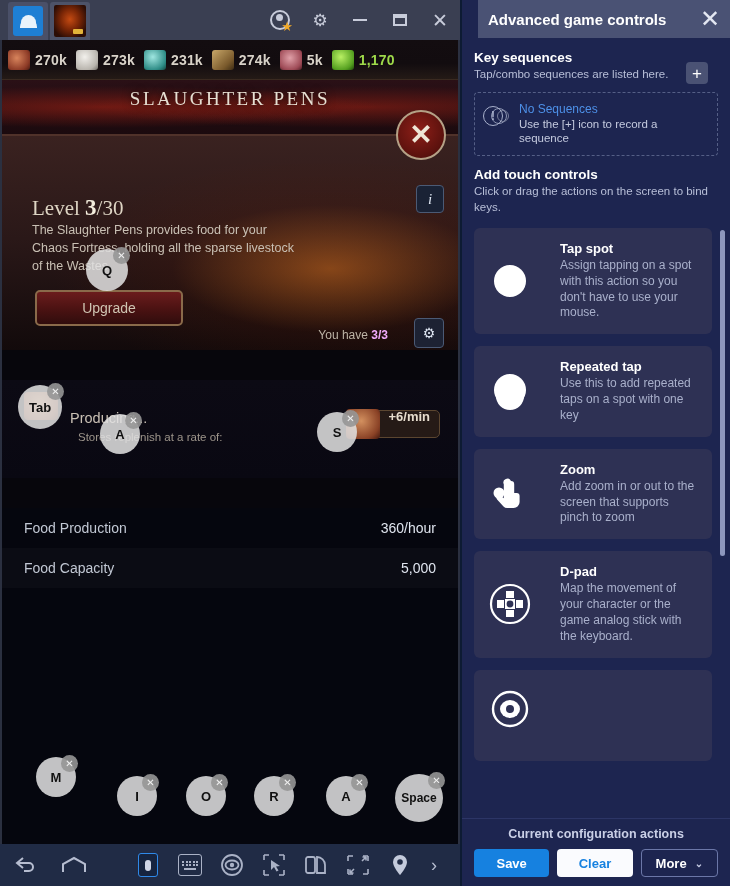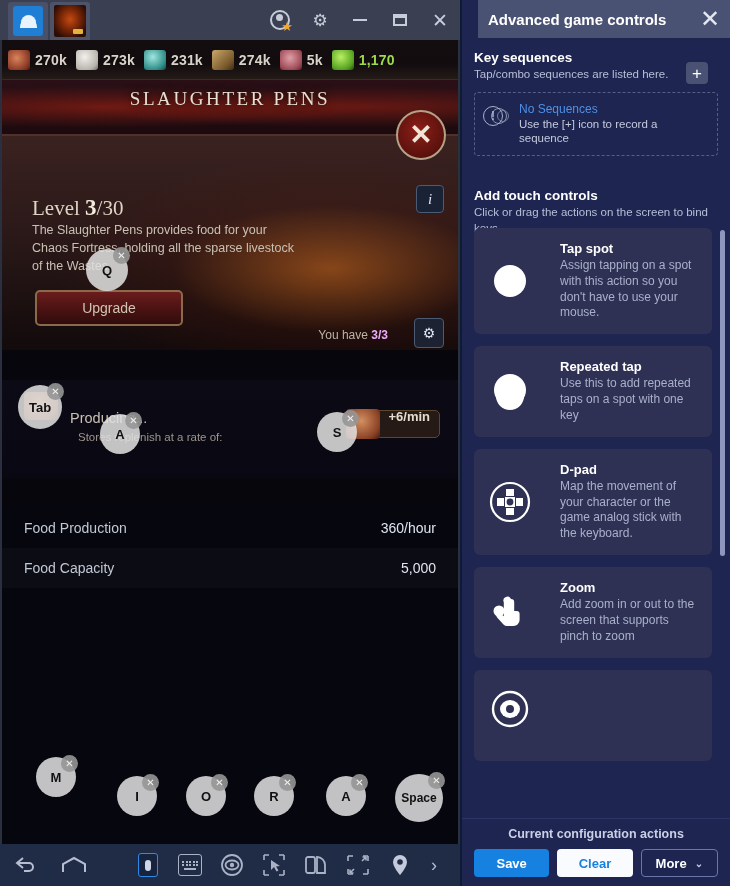--- a/index.html
+++ b/index.html
@@ -252,21 +252,21 @@
     border: 1.6px solid #8d95b2;
   }
   #noseq-ico .c3 {
     position: absolute; left: 14px; top: 4px; width: 12px; height: 12px; border-radius: 50%;
     border: 1.6px solid #767d99;
   }
   #noseq-txt { flex: 1; }
   .noseq-t { color: #4d90e8; font-size: 12px; margin-bottom: 1px; }
   .noseq-d { color: #c4cade; font-size: 11.5px; line-height: 1.3; }
 
-  #touch-sec { margin-top: 32px; position: relative; }
+  #touch-sec { margin-top: 11px; position: relative; }
   #cardlist {
     position: absolute; left: 0; top: 228px; width: 268px; height: 582px;
     padding: 0 18px 0 12px; overflow: hidden;
   }
   .card {
     background: #2e3154; border-radius: 6px; margin-bottom: 12px;
     display: flex; align-items: center; padding: 13px 12px 13px 10px; gap: 24px;
   }
   .card-ico { flex: 0 0 52px; height: 52px; display: flex; align-items: center; justify-content: center; }
   .card-txt { flex: 1; }
@@ -600,41 +600,41 @@
         </div>
         <div class="card-txt">
           <div class="card-t">Repeated tap</div>
           <div class="card-d">Use this to add repeated taps on a spot with one key</div>
         </div>
       </div>
 
       <div class="card">
         <div class="card-ico">
           <svg width="42" height="42" viewBox="0 0 42 42">
+            <circle cx="10" cy="20" r="5.5" fill="#fff"></circle>
+            <path d="M22 8 a3.2 3.2 0 0 1 3.2 3.2 V20 h2.4 a3 3 0 0 1 3 3 v6 a6 6 0 0 1 -6 6 h-6.5 a5 5 0 0 1 -3.6 -1.6 l-6.4 -7 a2.6 2.6 0 0 1 3.6 -3.7 l3.1 2.6 V11.2 A3.2 3.2 0 0 1 22 8 z" fill="#fff"></path>
+          </svg>
+        </div>
+        <div class="card-txt">
+          <div class="card-t">Zoom</div>
+          <div class="card-d">Add zoom in or out to the screen that supports pinch to zoom</div>
+        </div>
+      </div>
+
+      <div class="card">
+        <div class="card-ico">
+          <svg width="42" height="42" viewBox="0 0 42 42">
             <circle cx="21" cy="21" r="19" fill="none" stroke="#fff" stroke-width="2.2"></circle>
             <path d="M17 8 h8 v7 h-8 z M17 27 h8 v7 h-8 z M8 17 h7 v8 h-7 z M27 17 h7 v8 h-7 z M16 16 h10 v10 h-10 z" fill="#fff"></path>
             <circle cx="21" cy="21" r="3.4" fill="#2e3154"></circle>
           </svg>
         </div>
         <div class="card-txt">
           <div class="card-t">D-pad</div>
           <div class="card-d">Map the movement of your character or the game analog stick with the keyboard.</div>
-        </div>
-      </div>
-
-      <div class="card">
-        <div class="card-ico">
-          <svg width="42" height="42" viewBox="0 0 42 42">
-            <circle cx="10" cy="20" r="5.5" fill="#fff"></circle>
-            <path d="M22 8 a3.2 3.2 0 0 1 3.2 3.2 V20 h2.4 a3 3 0 0 1 3 3 v6 a6 6 0 0 1 -6 6 h-6.5 a5 5 0 0 1 -3.6 -1.6 l-6.4 -7 a2.6 2.6 0 0 1 3.6 -3.7 l3.1 2.6 V11.2 A3.2 3.2 0 0 1 22 8 z" fill="#fff"></path>
-          </svg>
-        </div>
-        <div class="card-txt">
-          <div class="card-t">Zoom</div>
-          <div class="card-d">Add zoom in or out to the screen that supports pinch to zoom</div>
         </div>
       </div>
 
       <div class="card" style="padding-bottom:26px;">
         <div class="card-ico">
           <svg width="42" height="42" viewBox="0 0 42 42">
             <path d="M4 21 a17 17 0 0 1 34 0 a17 17 0 0 1 -34 0 z" fill="none" stroke="#fff" stroke-width="2.4"></path>
             <ellipse cx="21" cy="21" rx="10" ry="9" fill="#fff"></ellipse>
             <circle cx="21" cy="21" r="4" fill="#2e3154"></circle>
           </svg>

